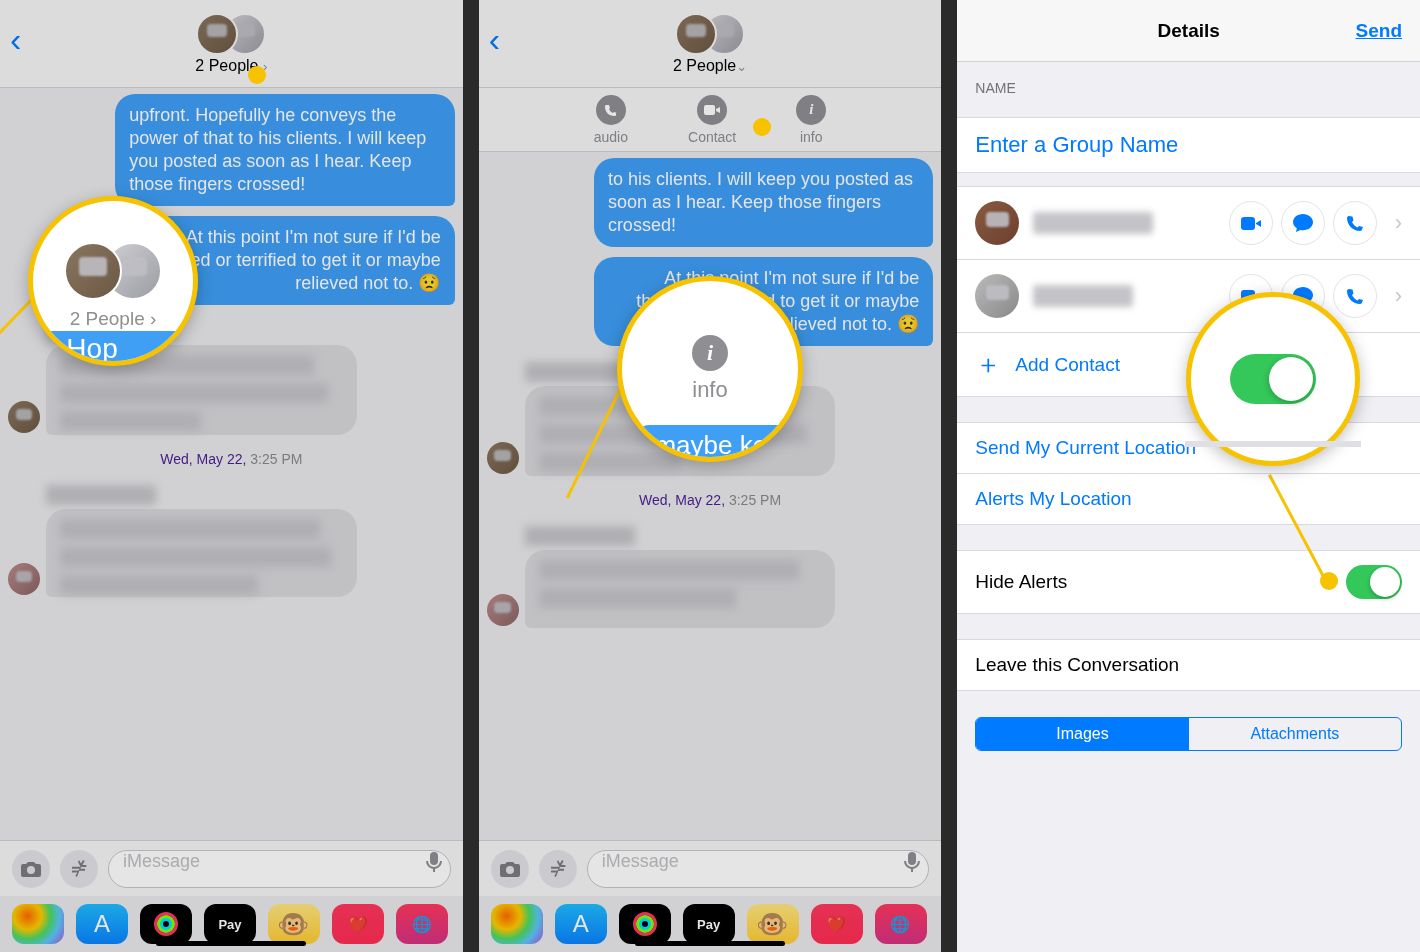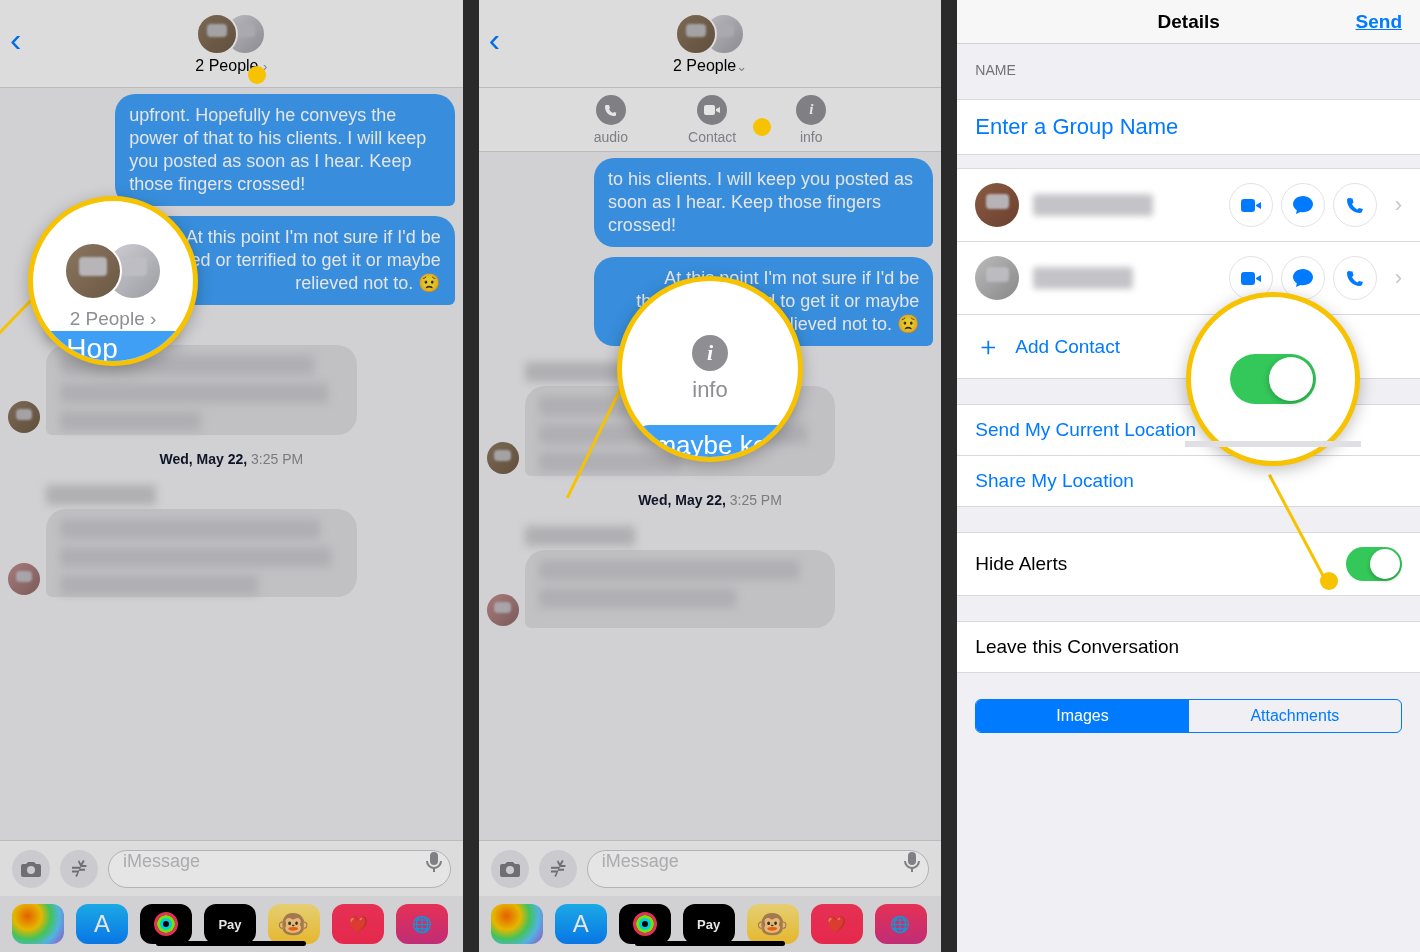--- a/index.html
+++ b/index.html
@@ -23,21 +23,21 @@
 .act .lbl{font-size:14px;color:#8e8e93}
 .msgs{padding:4px 8px;height:calc(100% - 88px - 56px - 56px);overflow:hidden}
 .p2 .msgs{height:calc(100% - 88px - 64px - 56px - 56px)}
 .bubble{max-width:76%;padding:10px 14px;border-radius:20px;font-size:18px;line-height:1.28;margin:2px 0}
 .out{background:#3f9ff5;color:#fff;margin-left:auto;border-bottom-right-radius:6px}
 .in{background:#d7d7db;color:#000;border-bottom-left-radius:6px}
 .inrow{display:flex;align-items:flex-end;gap:6px}
 .inrow .av{width:32px;height:32px;border-radius:50%;background:linear-gradient(135deg,#8a7560,#6b5843);flex-shrink:0;margin-bottom:4px;position:relative}
 .redact{background:#c4c4c8;height:20px;border-radius:3px;filter:blur(4px)}
 .tstamp{text-align:center;margin:14px 0;font-size:14px}
-.tstamp .d{font-weight:700;color:#0f172a}
+.tstamp .d{font-weight:400;color:#4c1d95}
 .tstamp .t{color:#8a8a8e}
 .composer{position:absolute;bottom:56px;left:0;right:0;height:56px;background:#f5f5f7;display:flex;align-items:center;gap:10px;padding:0 12px;border-top:1px solid #d1d1d4}
 .cbtn{width:38px;height:38px;border-radius:50%;background:#e3e3e7;display:flex;align-items:center;justify-content:center;color:#7c7c80}
 .cfield{flex:1;height:38px;border:1px solid #c7c7cc;border-radius:19px;background:#fff;display:flex;align-items:flex-start;padding:0 14px;color:#c0c0c4;font-size:18px;position:relative}
 .mic{position:absolute;right:8px;color:#8e8e93}
 .appstrip{position:absolute;bottom:0;left:0;right:0;height:56px;background:#e9e9eb;display:flex;align-items:center;gap:12px;padding:0 12px;overflow:hidden}
 .appic{width:52px;height:40px;border-radius:12px;flex-shrink:0}
 .homebar{position:absolute;bottom:6px;left:50%;transform:translateX(-50%);width:150px;height:5px;background:#000;border-radius:3px;z-index:10}
 
 
@@ -56,21 +56,21 @@
 .co1 .bg1{position:absolute;bottom:-6px;left:-10px;right:-10px;height:36px;background:#3f9ff5;color:#fff;font-size:28px;padding:0 20px;line-height:36px}
 
 .co2{width:186px;height:186px;left:50%;top:276px;transform:translateX(-50%);display:flex;flex-direction:column;align-items:center;justify-content:center;overflow:hidden}
 .co2 .iic{width:36px;height:36px;border-radius:50%;background:#8e8e93;color:#fff;display:flex;align-items:center;justify-content:center;font-size:22px;font-style:italic;font-family:Georgia,serif;font-weight:700}
 .co2 .ilb{font-size:22px;color:#8e8e93;margin-top:6px}
 .co2 .tedge{position:absolute;left:-20px;bottom:44px;font-size:30px;color:#8e8e93}
 .co2 .bedge{position:absolute;bottom:-8px;left:10px;right:-40px;height:40px;background:#3f9ff5;color:#fff;font-size:26px;line-height:40px;padding-left:8px;border-radius:18px 0 0 0}
 
 
 .p3{background:#efeff4}
-.p3-header{height:44px;background:#f7f7f8;display:flex;align-items:center;justify-content:center;position:relative;border-bottom:1px solid #d1d1d4}
+.p3-header{height:62px;background:#f7f7f8;display:flex;align-items:center;justify-content:center;position:relative;border-bottom:1px solid #d1d1d4}
 .p3-header .title{font-size:19px;font-weight:600}
 .done{position:absolute;right:18px;color:#007aff;font-size:19px;font-weight:600;text-decoration:underline}
 .sect-lbl{font-size:14px;color:#737373;padding:18px 18px 22px}
 .cell{background:#fff;border-top:1px solid #d9d9dd;border-bottom:1px solid #d9d9dd;padding:14px 18px;display:flex;align-items:center;font-size:19px;margin-top:-1px}
 .cell.link{color:#007aff}
 .cell .grow{flex:1}
 .group{margin-bottom:26px}
 .contact{height:74px;gap:14px}
 .contact .cav{width:44px;height:44px;border-radius:50%;flex-shrink:0;position:relative}
 .contact .cname{width:120px;height:22px;background:#c4c4c8;border-radius:3px;filter:blur(3px)}
@@ -361,21 +361,21 @@
       <span class="disclose">›</span>
     </div>
     <div class="cell add-row">
       <span style="font-size:26px;font-weight:300">＋</span>
       <span>Add Contact</span>
     </div>
   </div>
 
   <div class="group">
     <div class="cell link">Send My Current Location</div>
-    <div class="cell link">Share My Location</div>
+    <div class="cell link">Alerts My Location</div>
   </div>
 
   <div class="group">
     <div class="cell">
       <span class="grow">Hide Alerts</span>
       <div class="switch"></div>
     </div>
   </div>
 
   <div class="group">

